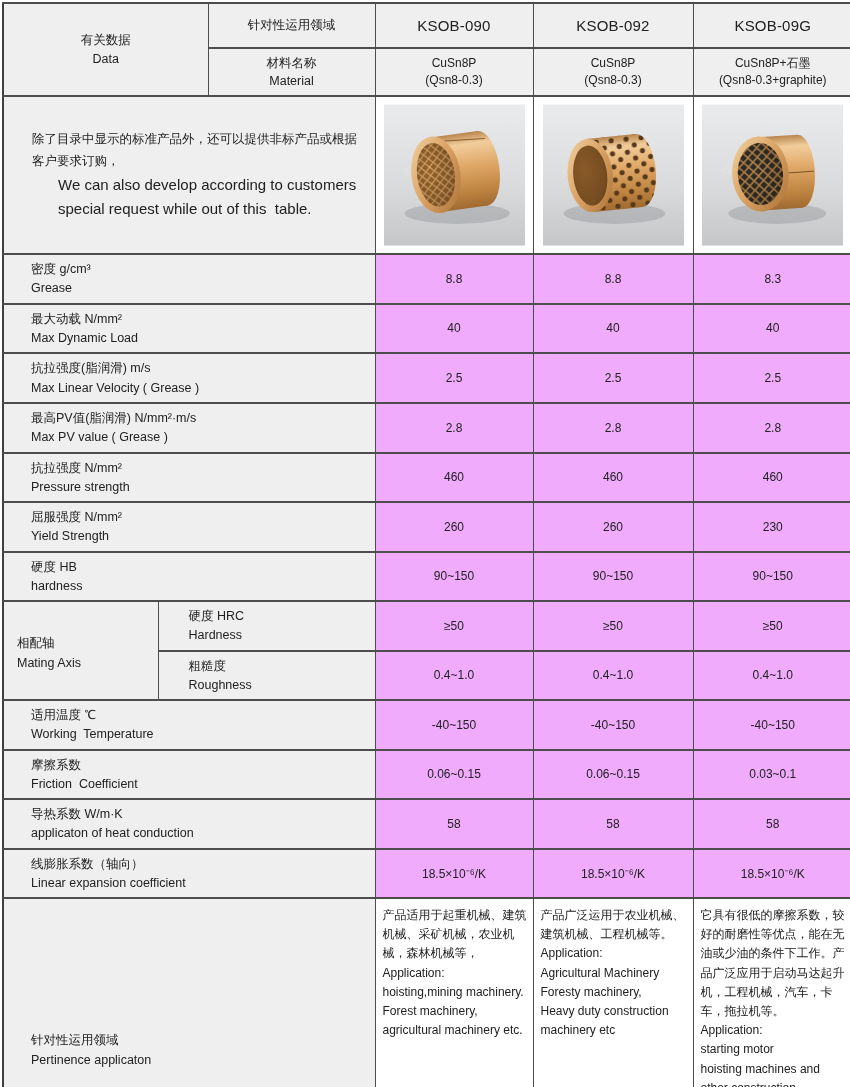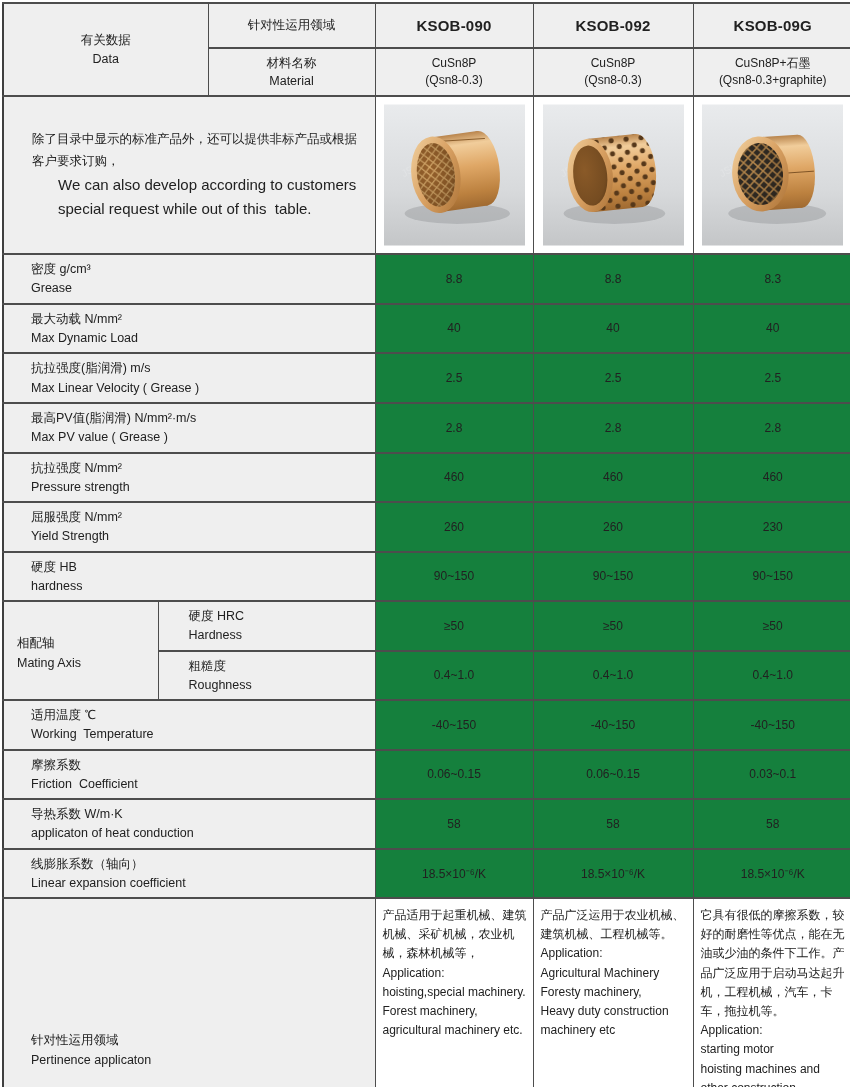--- a/index.html
+++ b/index.html
@@ -2,27 +2,27 @@
 <html><head>
 <meta charset="utf-8">
 <style>
   html,body{margin:0;padding:0;background:#ffffff;}
   body{width:850px;font-family:"Liberation Sans",sans-serif;color:#212121;-webkit-font-smoothing:antialiased;}
   table{border-collapse:collapse;table-layout:fixed;width:846px;margin:2px;border:2px solid #3f3f3f;}
   td{border:1px solid #4d4d4d;border-top-width:2px;border-bottom-width:2px;padding:0;vertical-align:middle;overflow:hidden;}
   .gray{background:#efefef;}
   .center{text-align:center;}
   .hdr{font-size:12.5px;line-height:1.45;}
-  .grade{font-weight:bold;font-size:15px;letter-spacing:.2px;}
+  .grade{font-weight:normal;font-size:15px;letter-spacing:.2px;}
   .mat{font-size:12px;line-height:1.45;}
   .lblcell{padding:5px 8px 5px 27px;}
   .lbl-zh{font-size:12.5px;line-height:1.55;}
   .lbl-en{font-size:12.5px;line-height:1.45;white-space:pre-wrap;}
   .subcell{padding:5px 8px 5px 30px;}
-  .val{text-align:center;font-size:12px;background:#15803d;}
+  .val{text-align:center;font-size:12px;background:#f0abfc;}
   .introcell{padding:8px 14px 8px 28px;}
   .intro-zh{font-size:12.5px;line-height:1.75;}
   .intro-en{font-size:15px;line-height:1.6;white-space:pre-wrap;margin-left:26px;}
   .photo-cell{background:#ffffff;text-align:center;}
   .photo{width:141px;height:142px;margin:0 auto;}
   .photo svg{width:141px;height:142px;display:block;}
   .appcell{vertical-align:top;padding:7px 6px 7px 7px;}
   .app-text{font-size:12px;line-height:1.6;white-space:pre-line;text-align:left;}
   .matingcell{padding:5px 4px 0 13px;}
 </style>
@@ -308,21 +308,21 @@
   </tr>
 
   <tr style="height:221px">
     <td class="gray lblcell" colspan="3">
       <div class="lbl-zh">针对性运用领域</div>
       <div class="lbl-en">Pertinence applicaton</div>
     </td>
     <td class="appcell">
       <div class="app-text">产品适用于起重机械、建筑机械、采矿机械，农业机械，森林机械等，
 Application:
-hoisting,special machinery.
+hoisting,mining machinery.
 Forest machinery,
 agricultural machinery etc.</div>
     </td>
     <td class="appcell">
       <div class="app-text">产品广泛运用于农业机械、建筑机械、工程机械等。
 Application:
 Agricultural Machinery
 Foresty machinery,
 Heavy duty construction machinery etc</div>
     </td>

